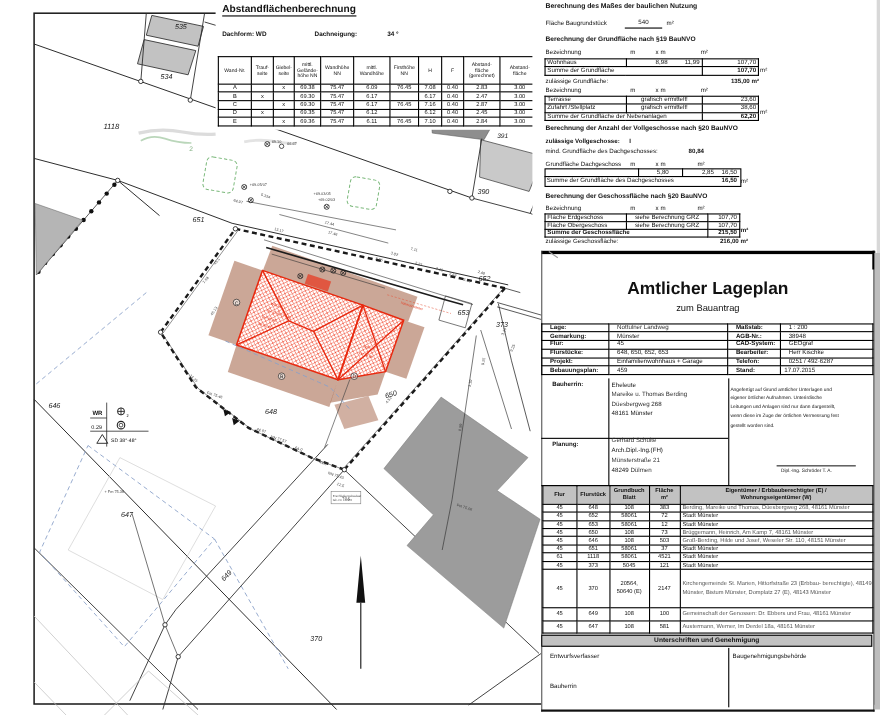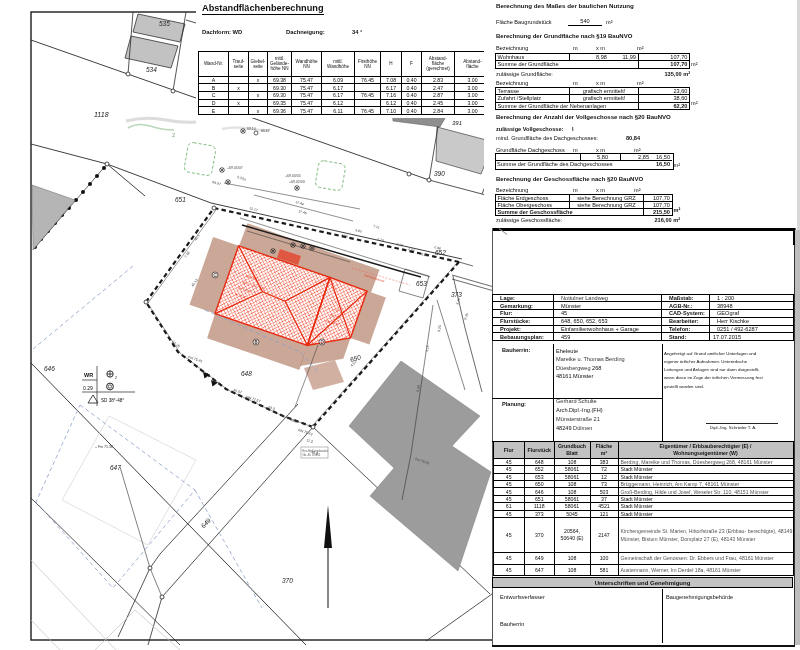--- a/index.html
+++ b/index.html
@@ -534,21 +534,23 @@
 <div class="panel" style="left:492px;top:228px;width:303px;height:419px;">
   <div style="position:absolute;left:0;top:0;width:303px;height:2.5px;background:#000;"></div>
   <div style="position:absolute;left:0;top:0;width:1px;height:419px;background:#555;"></div>
   <div style="position:absolute;left:301.5px;top:0;width:1.5px;height:419px;background:#333;"></div>
   <div style="position:absolute;left:0;top:416.5px;width:303px;height:2.5px;background:#111;"></div>
 
   <div style="position:absolute;right:0;top:0;width:2.5px;height:17px;background:#000;"></div>
 
   <div style="position:absolute;left:6px;top:3px;width:10px;height:1px;background:#999;transform:rotate(35deg);"></div>
 
-
+  <div style="position:absolute;left:0;top:26px;width:100%;text-align:center;font-size:15.8px;font-weight:bold;">Amtlicher Lageplan</div>
+
+  <div style="position:absolute;left:0;top:47px;width:100%;text-align:center;font-size:8.5px;">zum Bauantrag</div>
 
   <table style="position:absolute;left:0;top:65.5px;width:301px;font-size:5.6px;">
     <colgroup>
           <col style="width:61px">
           <col style="width:108px">
           <col style="width:48px">
           <col style="width:84px">
         </colgroup>
     <tbody>
           <tr style="height:7.8px;">

